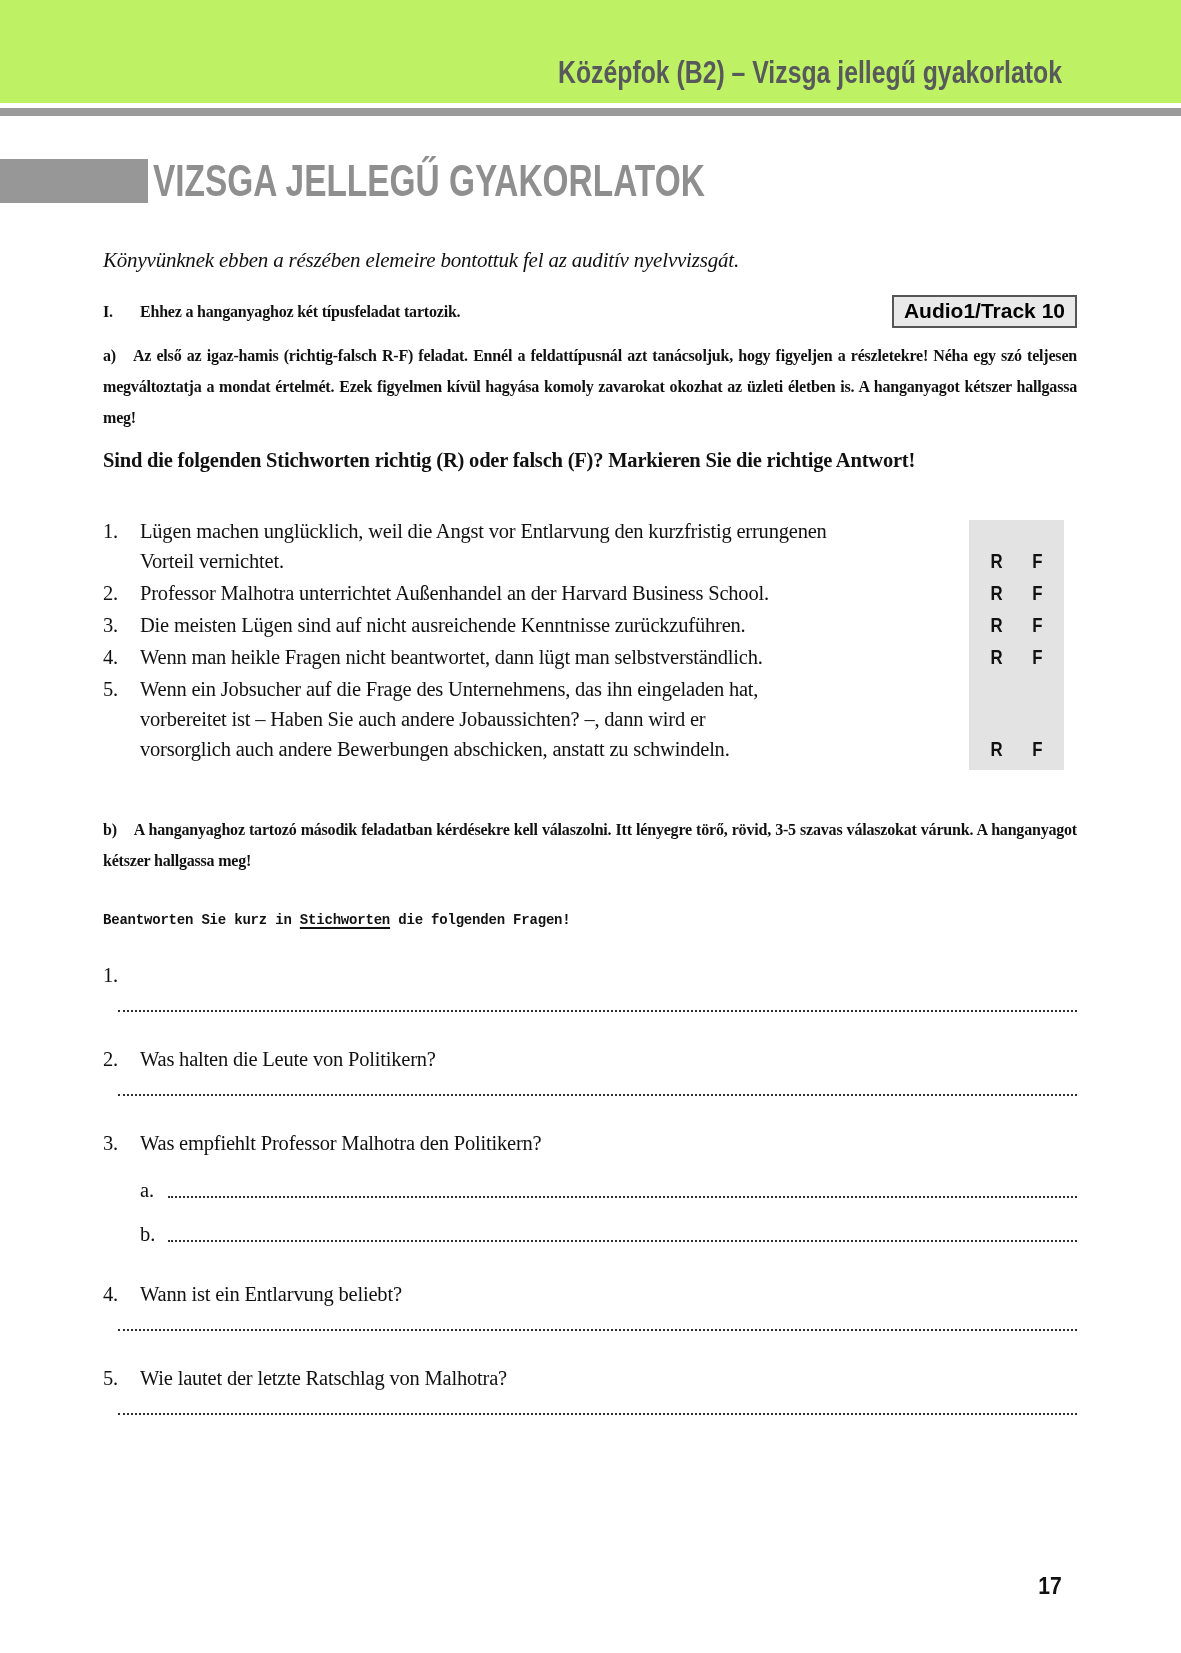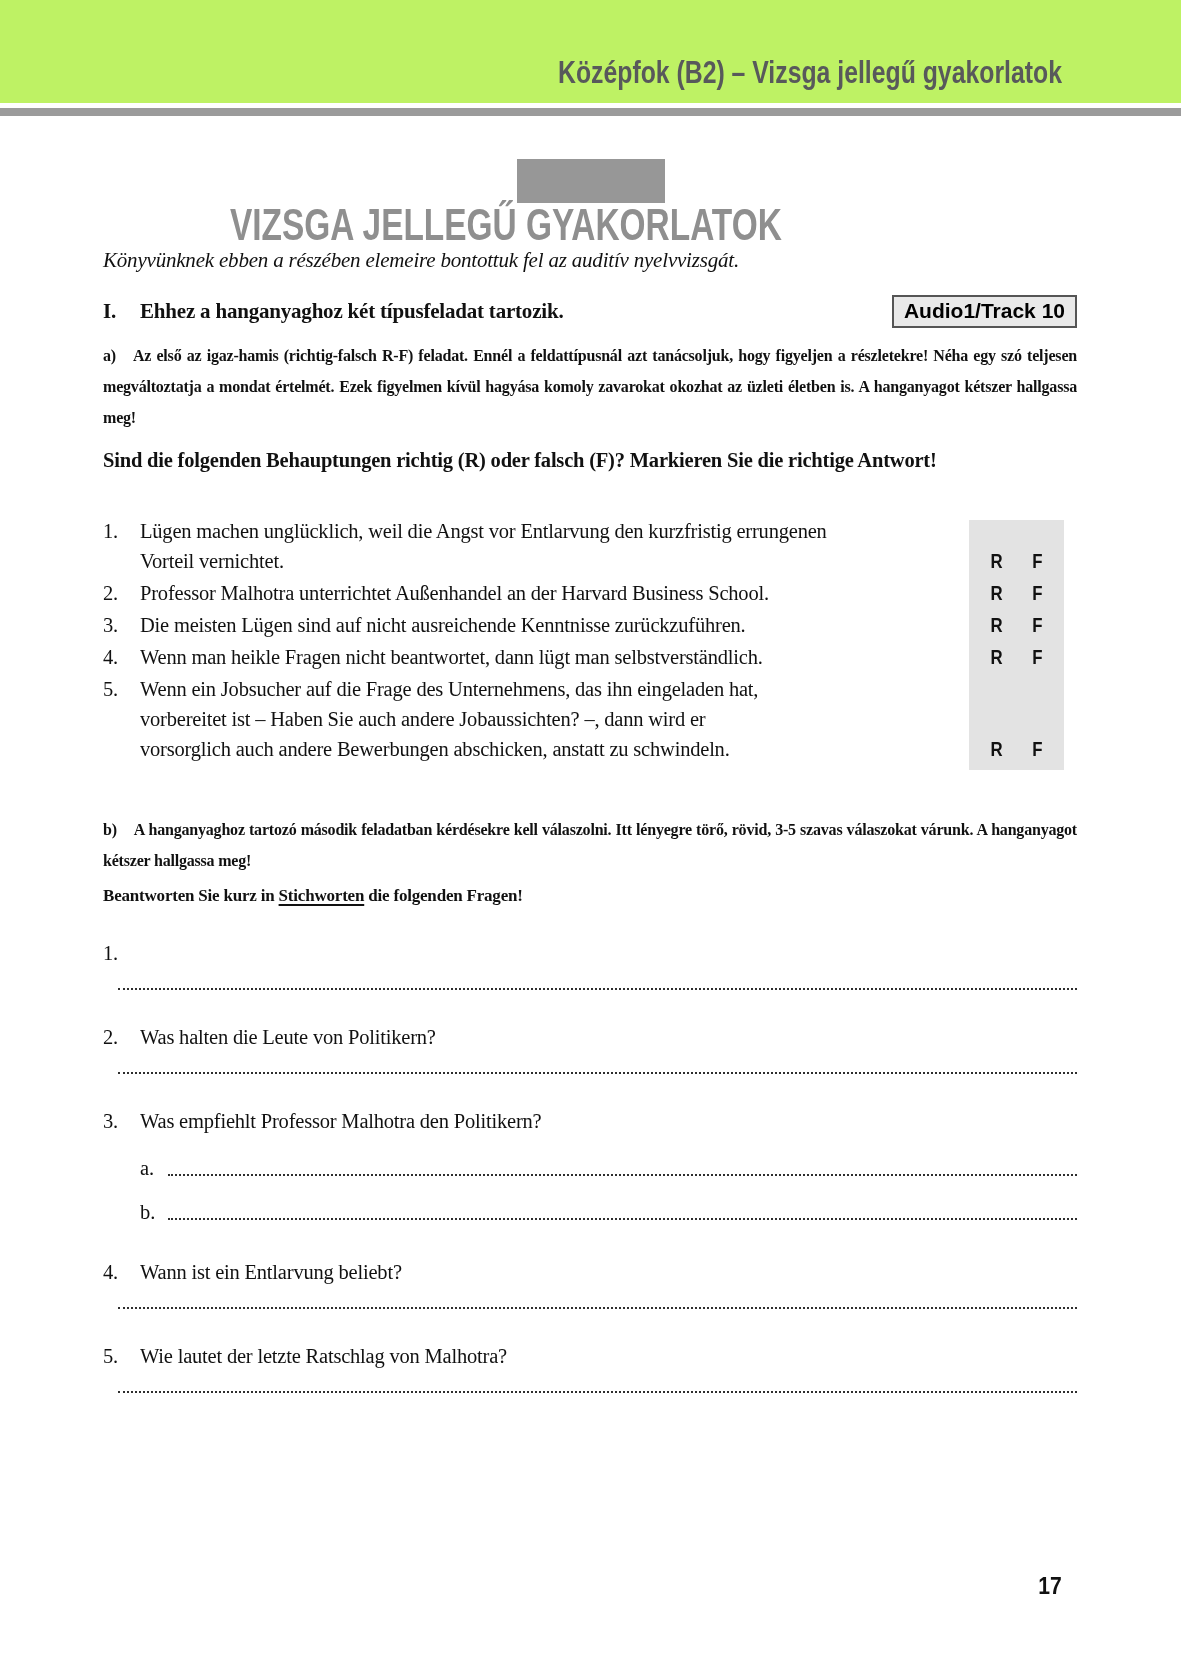--- a/index.html
+++ b/index.html
@@ -37,21 +37,20 @@
     background: #9b9b9b;
     margin-top: 5px;
   }
 
   
   .title-row {
     margin-top: 43px;
     display: flex;
     align-items: center;
     height: 44px;
-    flex-direction: column;
   }
   .title-marker {
     width: 148px; height: 44px;
     background: #979797;
     flex: none;
   }
   .page-title {
     margin: 0 0 0 5px;
     font-family: "Liberation Sans", sans-serif;
     font-weight: bold;
@@ -74,21 +73,21 @@
   }
 
   .sec-row {
     margin-top: 22px;
     display: flex;
     justify-content: space-between;
     align-items: center;
   }
   .sec-head {
     font-weight: bold;
-    font-size: 21px;
+    font-size: 16px;
     letter-spacing: -0.2px;
   }
   .sec-head .numeral { display: inline-block; width: 37px; }
   .audio-badge {
     font-family: "Liberation Sans", sans-serif;
     font-weight: bold;
     font-size: 21px;
     color: #000;
     background: #e9e9e9;
     border: 2px solid #555;
@@ -147,24 +146,25 @@
     font-weight: bold;
     font-size: 21px;
     line-height: 30px;
   }
   .stmt .rf span { display: inline-block; transform: scaleX(0.8); }
 
   
   .para-b { margin-top: 50px; }
 
   .answer-instruction {
-    margin-top: 10px;
-    font-weight: bold;
-    font-size: 17px;
-    letter-spacing: -0.2px;
+    margin-top: 36px;
+    font-weight: bold;
+    font-size: 14px;
+    letter-spacing: -0.2px;
+    font-family: Liberation Mono, monospace;
   }
   .answer-instruction .u {
     text-decoration: underline;
     text-decoration-thickness: 2px;
     text-underline-offset: 3px;
   }
 
   .q {
     display: flex;
     font-size: 20.5px;
@@ -228,21 +228,21 @@
     <div class="sec-head">
       <span class="numeral">I.</span><span>Ehhez a hanganyaghoz két típusfeladat tartozik.</span>
     </div>
     <div class="audio-badge">Audio1/Track 10</div>
   </div>
 
   <div class="para">
     <span class="plabel">a)</span><span>Az első az igaz-hamis (richtig-falsch R-F) feladat. Ennél a feldattípusnál azt tanácsoljuk, hogy figyeljen a részletekre! Néha egy szó teljesen megváltoztatja a mondat értelmét. Ezek figyelmen kívül hagyása komoly zavarokat okozhat az üzleti életben is. A hanganyagot kétszer hallgassa meg!</span>
   </div>
 
-  <div class="de-head">Sind die folgenden Behauptungen richtig (R) oder falsch (F)? Markieren Sie die richtige Antwort!</div>
+  <div class="de-head">Sind die folgenden Stichworten richtig (R) oder falsch (F)? Markieren Sie die richtige Antwort!</div>
 
   <div class="statements">
     <div class="rf-panel"></div>
 
     <div class="stmt">
       <span class="num">1.</span>
       <span class="txt">Lügen machen unglücklich, weil die Angst vor Entlarvung den kurzfristig errungenen
 Vorteil vernichtet.</span>
       <span class="rf">
           <span>R</span>

